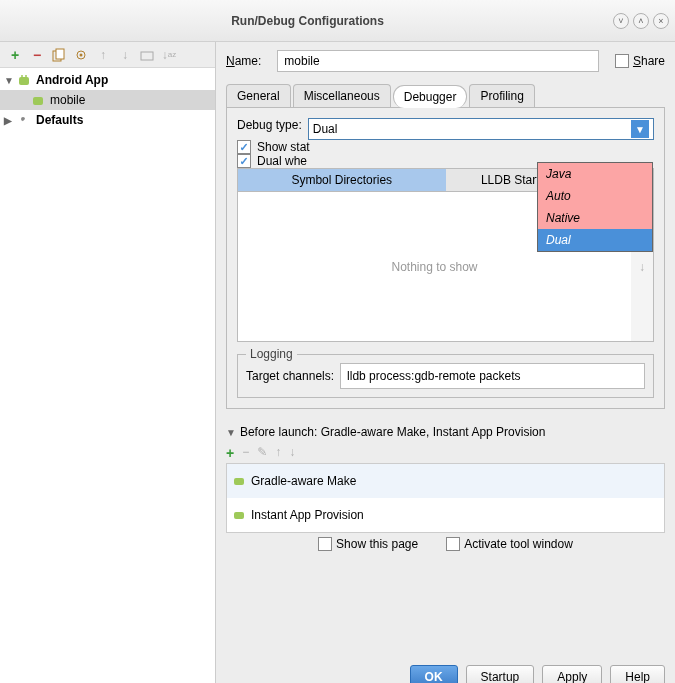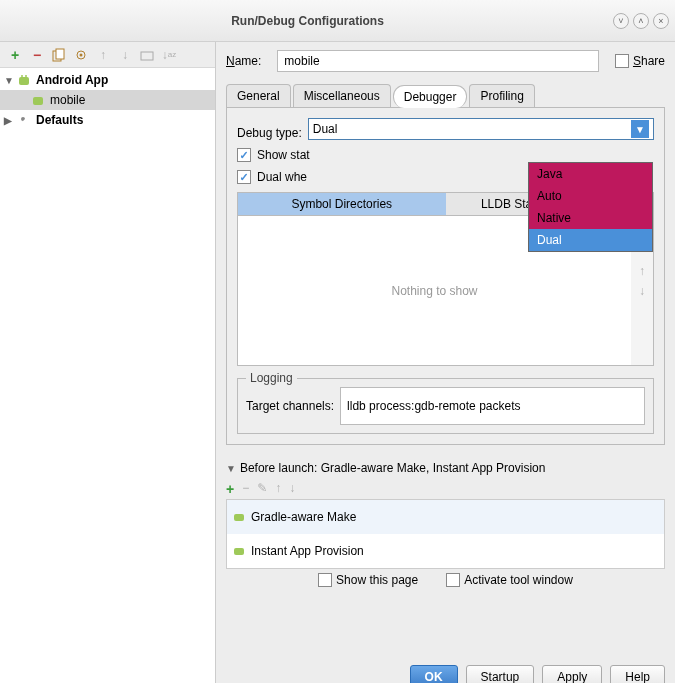--- a/index.html
+++ b/index.html
@@ -20,39 +20,39 @@
 .tree-row.bold { font-weight: bold; }
 .right { flex: 1; padding: 6px 10px; display: flex; flex-direction: column; position: relative; }
 .namerow { display: flex; align-items: center; gap: 16px; height: 26px; margin-bottom: 10px; }
 .namerow .ul { text-decoration: underline; }
 .namerow input { flex: 1; height: 22px; border: 1px solid #bbb; background: #fff; padding: 0 6px; }
 .namerow label.share { display: flex; align-items: center; gap: 4px; }
 .tabstrip { display: flex; border-bottom: 1px solid #bbb; }
 .tab { padding: 4px 10px; border: 1px solid #bbb; border-bottom: none; background: #e6e6e6; margin-right: 2px; border-radius: 4px 4px 0 0; cursor: pointer; }
 .tab.active { background: #fff; position: relative; top: 1px; border-radius: 11px; }
 .tabcontent { border: 1px solid #bbb; border-top: none; background: #eee; padding: 10px; flex: 0 0 auto; position: relative; }
-.row { display: flex; align-items: flex-end; margin-bottom: 8px; gap: 6px; }
+.row { display: flex; align-items: flex-start; gap: 6px; }
 .row label { white-space: nowrap; }
 .dtselect { flex: 1; height: 22px; border: 1px solid #4a7fb0; background: #fff; display: flex; align-items: center; justify-content: space-between; padding: 0 4px; cursor: pointer; position: relative; }
 .dtselect .arrow { width: 18px; height: 18px; background: #4a90d9; display: flex; align-items: center; justify-content: center; color: #fff; font-size: 10px; }
-.dropdown { position: absolute; top: 120px; left: 312px; right: 22px; background: #be185d; border: 1px solid #666; z-index: 10; }
+.dropdown { position: absolute; top: 120px; left: 321px; right: 22px; background: #fca5a5; border: 1px solid #666; z-index: 10; font-style: italic; }
 .dropdown .item { padding: 4px 8px; cursor: pointer; }
 .dropdown .item.hl { background: #4a90d9; color: #fff; }
 .ck { width: 14px; height: 14px; border: 1px solid #888; display: inline-flex; align-items: center; justify-content: center; background: #fff; }
 .ck.checked { color: #4a90d9; font-size: 11px; font-weight: bold; }
 .subtabs { display: flex; border: 1px solid #bbb; }
 .subtab { flex: 1; text-align: center; padding: 4px; background: #e6e6e6; cursor: pointer; }
 .subtab.active { background: #a8c8ec; }
 .listarea { border: 1px solid #bbb; border-top: none; background: #fff; height: 150px; display: flex; }
 .listbody { flex: 1; display: flex; align-items: center; justify-content: center; color: #999; }
 .listtools { width: 22px; background: #f4f4f4; display: flex; flex-direction: column; align-items: center; gap: 6px; padding-top: 6px; }
 .logging { border: 1px solid #bbb; padding: 8px; margin-top: 12px; position: relative; background: #eee; }
 .logging .lg { position: absolute; top: -8px; left: 8px; background: #eee; padding: 0 4px; color: #444; }
 .logging .trow { display: flex; align-items: center; gap: 6px; }
-.logging input { flex: 1; height: 38px; border: 1px solid #bbb; padding: 4px 6px; background: #fff; }
+.logging input { flex: 1; height: 26px; border: 1px solid #bbb; padding: 4px 6px; background: #fff; }
 .beforelaunch { margin-top: 16px; }
 .beforelaunch .hdr { display: flex; align-items: center; gap: 4px; margin-bottom: 4px; }
 .beforelaunch .bltool { display: flex; gap: 8px; padding: 2px 0; }
 .bllist { border: 1px solid #ccc; background: #fff; }
 .blrow { display: flex; align-items: center; height: 34px; padding: 0 6px; gap: 6px; }
 .blrow.sel { background: #eef4fb; }
 .footrow { display: flex; align-items: center; gap: 28px; margin-top: 4px; justify-content: center; }
 .buttons { position: absolute; bottom: 10px; right: 10px; display: flex; gap: 8px; }
 .btn { height: 24px; padding: 0 14px; border: 1px solid #aaa; background: linear-gradient(#fdfdfd,#e6e6e6); border-radius: 3px; cursor: pointer; display: flex; align-items: center; }
 .btn.primary { background: linear-gradient(#6aa8e8,#3a7bc8); color: #fff; border-color: #2a6db8; font-weight: bold; }

